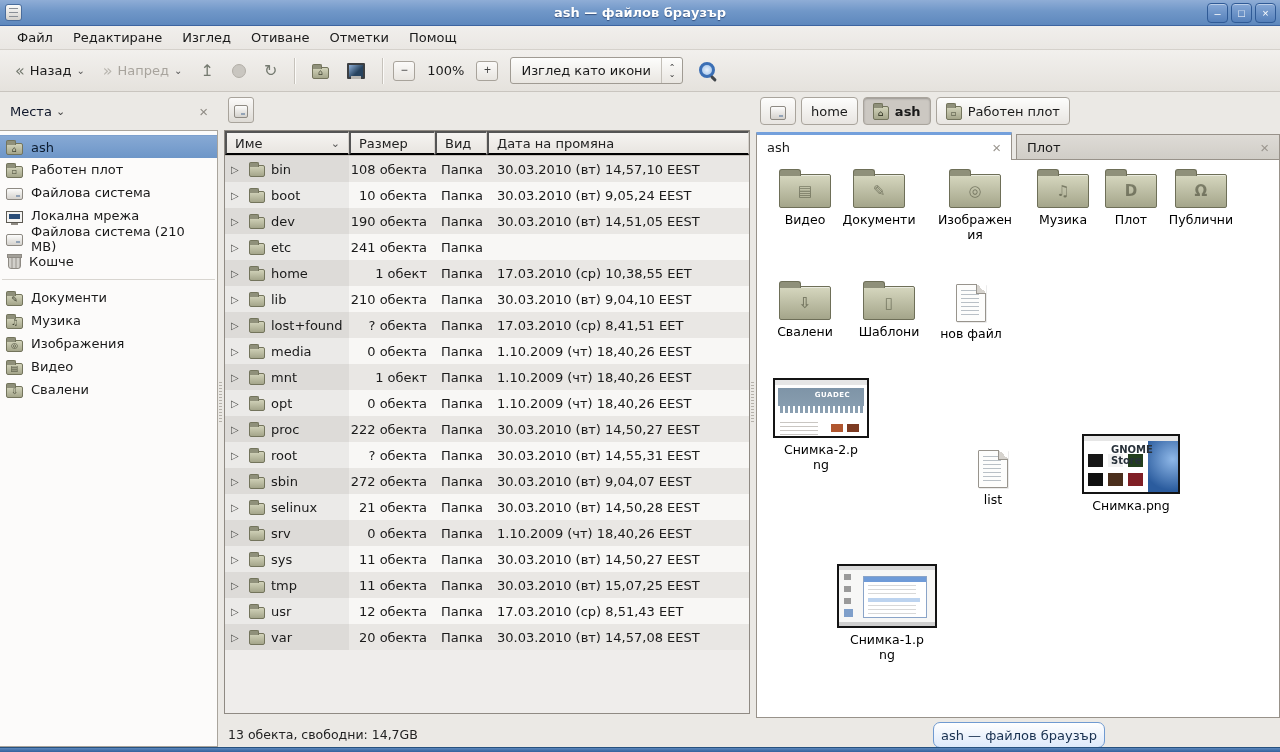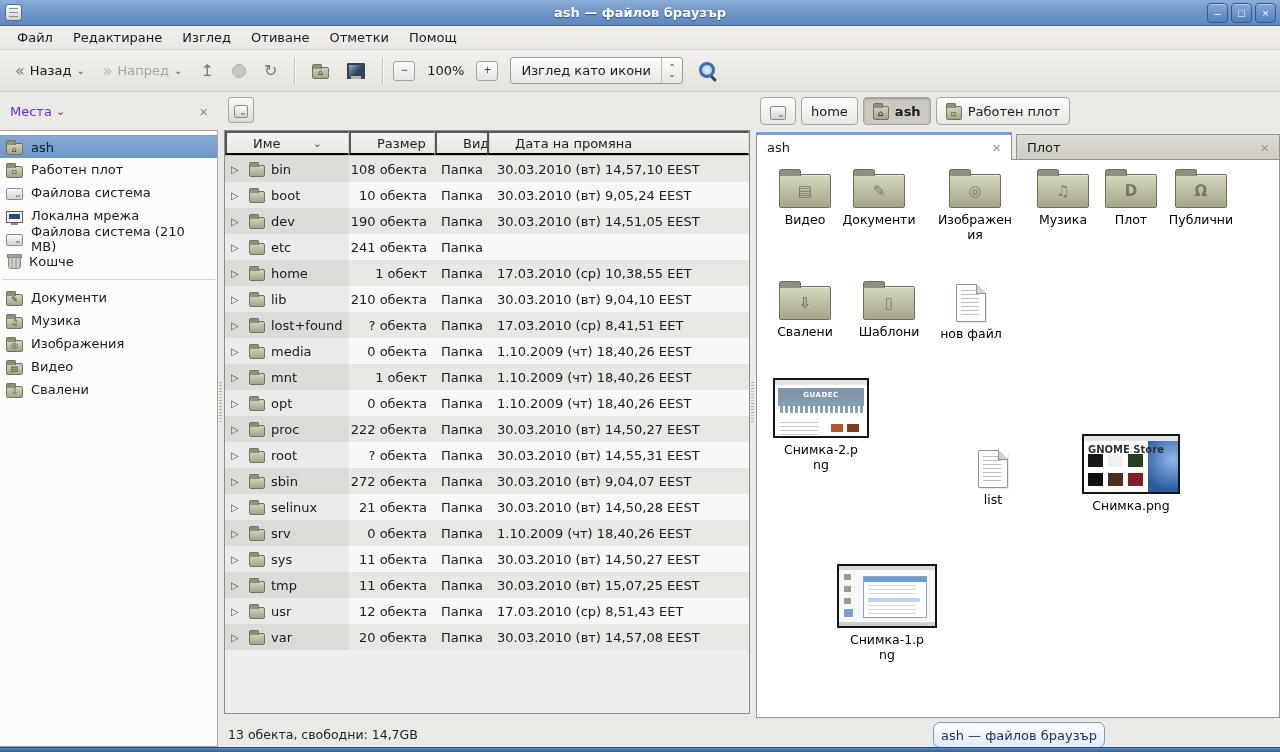--- a/index.html
+++ b/index.html
@@ -75,21 +75,21 @@
   .i-trash::before { content:""; position:absolute; top:-3px; left:-2px; right:-2px; height:2px;
     background:#a3a099; border:1px solid #8e8a83; }
   .i-computer { width:18px; height:16px; }
   .i-computer::before { content:""; position:absolute; left:0; right:0; top:0; height:12px;
     background:linear-gradient(135deg,#8fb0d8 0%,#27435f 60%); border:2px solid #3c3f42; border-radius:1px; }
   .i-computer::after { content:""; position:absolute; left:4px; right:4px; bottom:0; height:3px; background:#b9b6b0; }
 
   
   .sidebar { position:absolute; left:0; top:92px; width:218px; height:655px; background:#ebe9e5; }
   .side-head { height:38px; display:flex; align-items:center; padding:0 10px; }
-  .side-title { font-size:13px; color:#6d28d9; }
+  .side-title { font-size:13px; color:#0f172a; }
   .side-caret { font-size:11px; color:#444; margin-left:4px; }
   .side-close { margin-left:auto; color:#8f8b84; font-size:15px; background:none; border:none; }
   .places { position:absolute; left:0; top:38px; right:0; bottom:0; background:#fcfbfa;
     border:1px solid #a9a49c; border-left:none; padding-top:4px; }
   .place { display:flex; align-items:center; gap:8px; height:23px; padding:0 4px 0 6px; font-size:13px; }
   .place.sel { background:linear-gradient(#87a9d4,#6d96c8); border-top:1px solid #7da0cd; color:#0c1c30; }
   .psep { height:1px; background:#d8d5d0; margin:6px 2px; }
 
   
   .splitter { position:absolute; top:92px; width:6px; height:630px; background:#ebe9e5; }
@@ -98,21 +98,21 @@
 
   
   .tree-root-btn { position:absolute; left:228px; top:97px; width:26px; height:26px;
     border:1px solid #a8a39b; border-radius:3px; background:linear-gradient(#fbfaf9,#dedbd5);
     display:flex; align-items:center; justify-content:center; }
   .tree-root-btn .pic { width:14px; height:13px; }
   .treebox { position:absolute; left:224px; top:130px; width:526px; height:584px;
     border:1px solid #8f8a83; background:#efedeb; overflow:hidden; }
   .thead { display:grid; grid-template-columns:124px 86px 52px 1fr; height:25px;
     background:linear-gradient(#f7f5f3,#e7e4df); border-bottom:1px solid #c6c2bc; }
-  .hcell { display:flex; align-items:center; padding:0 26px; font-size:13px; color:#222;
+  .hcell { display:flex; align-items:center; padding:0 8px; font-size:13px; color:#222;
     border-right:1px solid #d6d2cd; background:none; font-family:inherit; }
   .hcell .sort { margin-left:auto; font-size:11px; color:#555; }
   .trow { display:grid; grid-template-columns:124px 86px 52px 1fr; height:26px; }
   .trow:nth-child(odd) { background:#e9e7e4; }
   .trow:nth-child(even) { background:#f8f7f5; }
   .tcell { display:flex; align-items:center; font-size:13px; overflow:hidden; white-space:nowrap; }
   .c-name { padding-left:6px; gap:6px; background:rgba(0,0,0,0.05); }
   .c-name .exp { font-size:10px; color:#50504d; width:12px; }
   .c-name .pic { width:16px; }
   .c-size { justify-content:flex-end; padding-right:8px; }
@@ -151,21 +151,21 @@
     justify-content:center; font-size:15px; font-weight:bold; color:rgba(62,64,46,.55); }
   .big-file { position:relative; width:30px; height:38px; margin-top:4px; background:#fdfdfc;
     border:1px solid #98948d; border-radius:1px; box-shadow:1px 1px 0 rgba(0,0,0,.08); }
   .big-file::before { content:""; position:absolute; left:4px; right:6px; top:5px; bottom:6px;
     background:repeating-linear-gradient(180deg,#b9c0c6 0 1px,transparent 1px 4px); }
   .big-file::after { content:""; position:absolute; top:-1px; right:-1px; width:9px; height:9px;
     background:linear-gradient(225deg,#fff 0 50%,#d6d3ce 50% 100%);
     border-left:1px solid #98948d; border-bottom:1px solid #98948d; }
 
   .thumb { position:relative; border:2px solid #141414; background:#fff; }
-  .tcap { position:absolute; }
+  .tcap { position:absolute;margin-left:23px; }
   .thumb-guadec { width:96px; height:60px;
     background:
       linear-gradient(#e6e6e6,#e6e6e6) 0 0/100% 5px no-repeat,
       repeating-linear-gradient(90deg,#fff 0 2px,rgba(255,255,255,0) 2px 5px) 3px 26px/86px 7px no-repeat,
       linear-gradient(#7e94a7,#8ba0b2) 3px 8px/86px 25px no-repeat,
       linear-gradient(#b0562f,#b0562f) 56px 44px/12px 8px no-repeat,
       linear-gradient(#7d3b22,#7d3b22) 72px 44px/12px 8px no-repeat,
       repeating-linear-gradient(180deg,#c9c6c2 0 1px,transparent 1px 4px) 5px 42px/38px 14px no-repeat,
       #fff; }
   .tcap-guadec { left:0; right:0; top:11px; text-align:center; color:#fff; font-size:7px;

